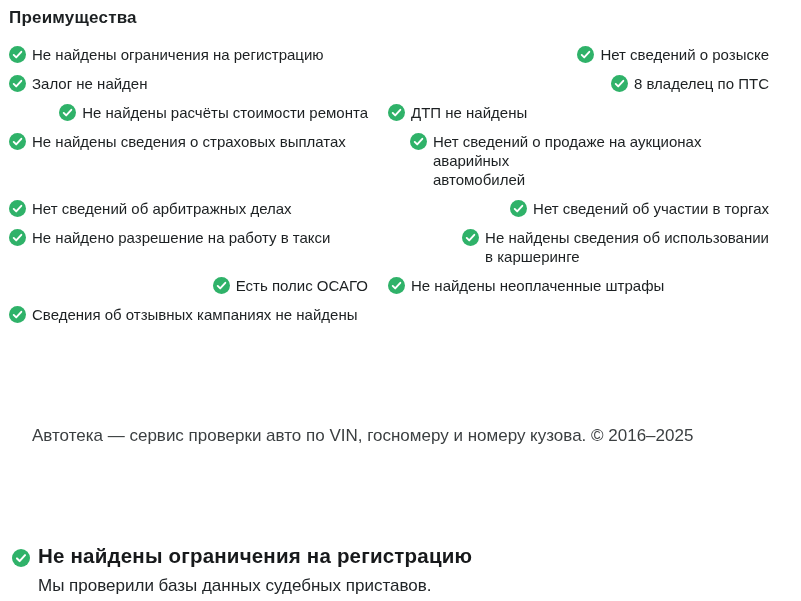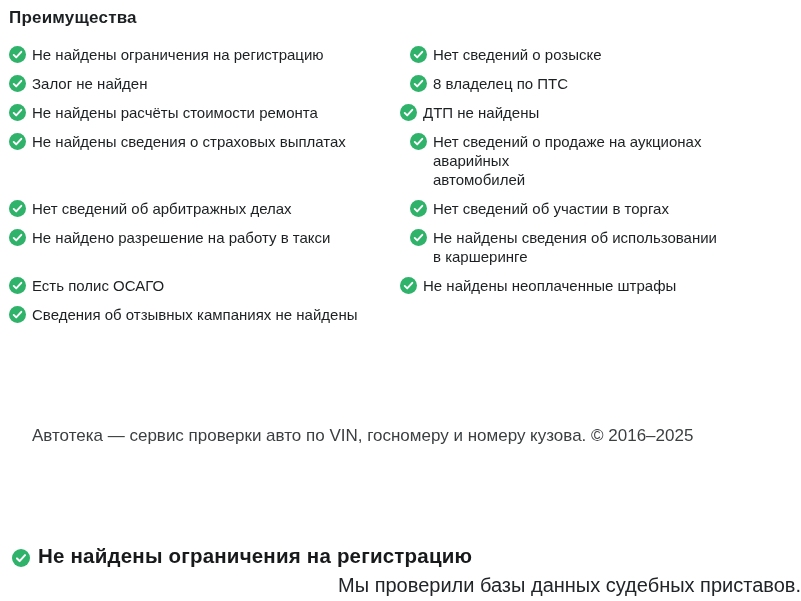--- a/index.html
+++ b/index.html
@@ -4,42 +4,42 @@
 <style>
   * { margin: 0; padding: 0; box-sizing: border-box; }
   html, body { background: #fff; }
   body {
     width: 801px; height: 601px;
     position: relative;
     overflow: hidden;
     font-family: "Liberation Sans", "DejaVu Sans", sans-serif;
     color: #1c2022;
   }
-  .content { padding: 8px 0 0 9px; }
+  .content { padding: 8px 12px 0 9px; }
   .page-title {
     font-size: 17px;
     font-weight: bold;
     letter-spacing: 0.2px;
     color: #1c2022;
     margin-bottom: 17px;
   }
   .adv-rows { }
   .adv-row {
     display: flex;
     align-items: flex-start;
     margin-bottom: 10px;
   }
   .adv-cell {
     display: flex;
     align-items: flex-start;
     width: 401px;
     flex: 0 0 401px;
     padding-right: 20px;
   }
-  .adv-cell.right { flex: 1 1 auto; width: auto; }
+  .adv-cell.right { flex: 1 1 auto; width: auto; justify-content: flex-end; }
   .adv-cell.empty { visibility: hidden; }
   .check {
     width: 17px; height: 17px;
     flex: 0 0 17px;
     margin-top: 1px;
     color: var(--check-green, #2FB269);
     display: inline-block;
   }
   .check svg { display: block; width: 17px; height: 17px; }
   .adv-text {
@@ -67,24 +67,23 @@
   .detail-title {
     margin-left: 8px;
     font-size: 20.5px;
     font-weight: bold;
     letter-spacing: 0.2px;
     line-height: 26px;
     color: #17191b;
   }
   .detail-desc {
     margin: 7px 0 0 38px;
-    font-size: 20px;
+    font-size: 17px;
     line-height: 19px;
     color: #212528;
-    text-align: right;
   }
 </style>
 </head>
 <body>
 
 <svg width="0" height="0" style="position:absolute">
   <defs>
     <symbol id="check-sym" viewBox="0 0 17 17">
       <circle cx="8.5" cy="8.5" r="8.5" fill="currentColor"></circle>
       <path d="M4.7 8.9l2.5 2.5 5.1-5.6" fill="none" stroke="#ffffff" stroke-width="1.9" stroke-linecap="round" stroke-linejoin="round"></path>

